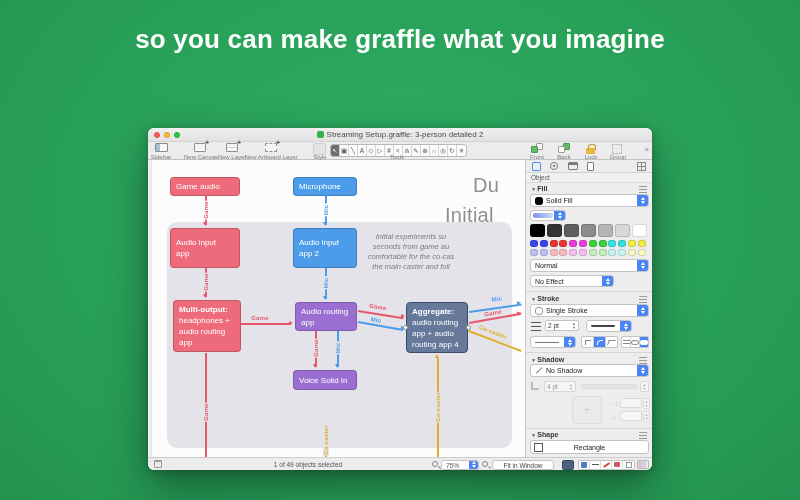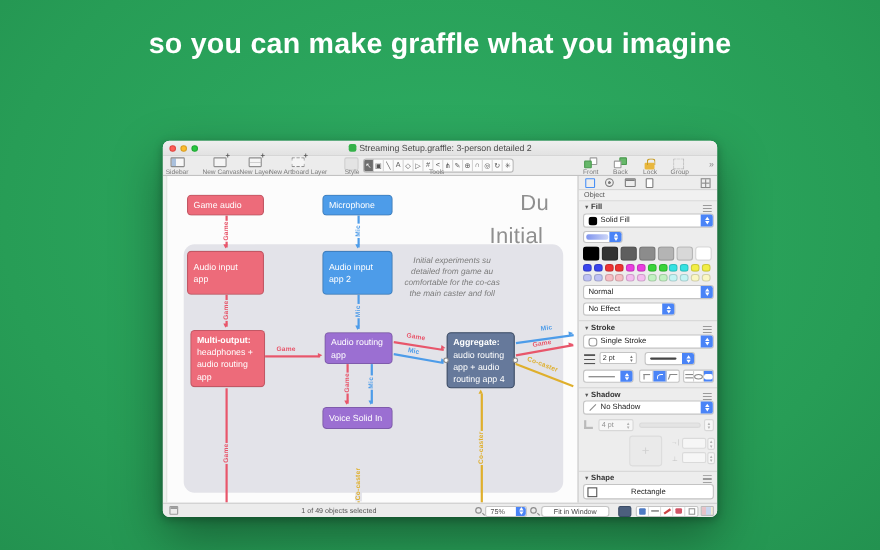--- a/index.html
+++ b/index.html
@@ -241,21 +241,21 @@
     <div class="content">
 
       <div class="canvas">
         <div class="strip"></div>
         <div class="container"></div>
 
         <span class="bigtext" style="left:325px;top:14px">Du</span>
         <span class="bigtext" style="left:297px;top:44px">Initial</span>
         <div class="para">
           <div>Initial experiments su</div>
-          <div>detailed from game au</div>
+          <div>seconds from game au</div>
           <div>comfortable for the co-cas</div>
           <div>the main caster and foll</div>
         </div>
 
         <div class="vl tr" style="left:57px;top:36px;height:29px"></div>
         <i class="ah ah-d tr" style="left:54.5px;top:62px"></i>
         <span class="el tr bgw" style="left:58px;top:50px;--r:-90deg">Game</span>
 
         <div class="vl tb" style="left:177px;top:36px;height:29px"></div>
         <i class="ah ah-d tb" style="left:174.5px;top:62px"></i>

